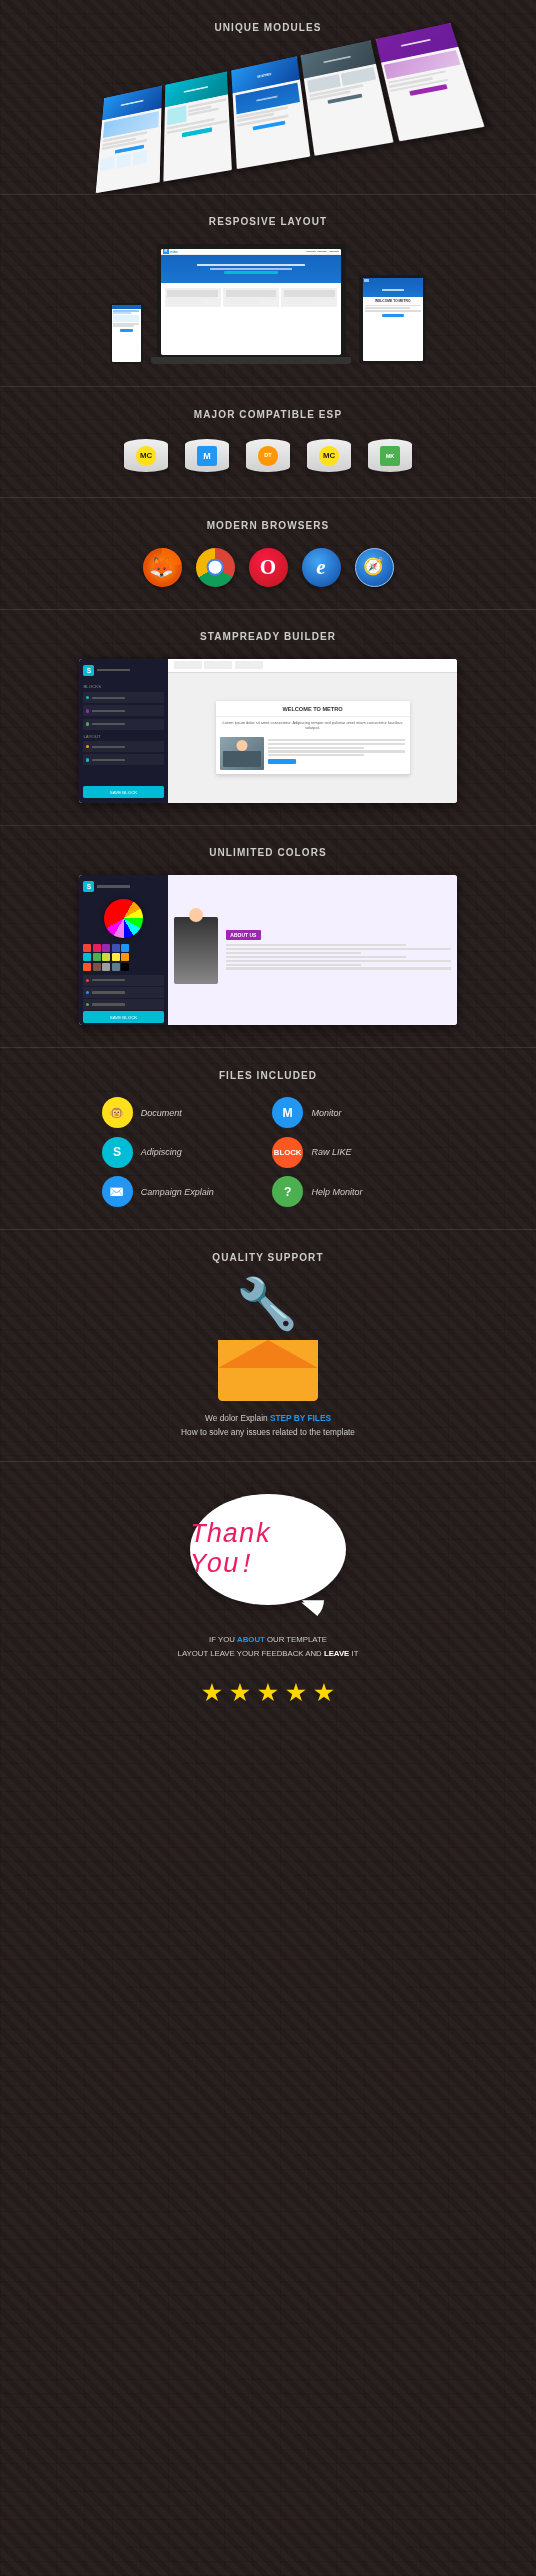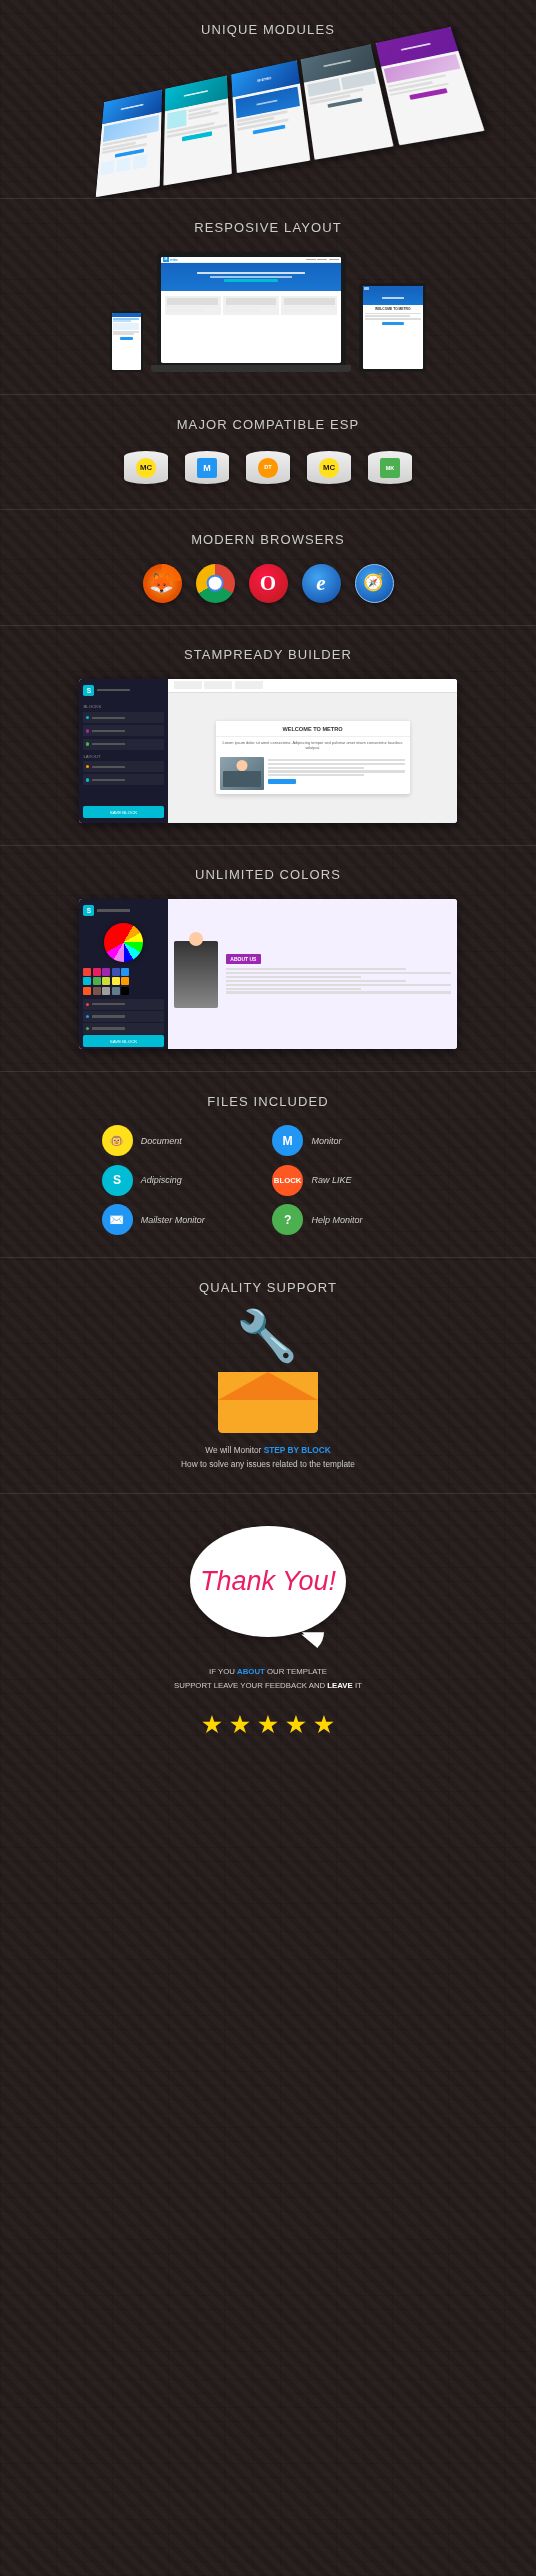--- a/index.html
+++ b/index.html
@@ -18,22 +18,22 @@
     }
 
     .section {
       display: flex;
       flex-direction: column;
       align-items: center;
       padding: 22px 11px;
     }
 
     .section-title {
-      font-size: 13px;
-      font-weight: normal;
+      font-size: 10px;
+      font-weight: bold;
       letter-spacing: 1.1px;
       color: #ccc;
       margin-bottom: 16.7px;
       text-transform: uppercase;
     }
 
     .email-card-iso {
       width: 72px;
       height: 111px;
       background: #fff;
@@ -590,21 +590,21 @@
       bottom: -16.7px;
       right: 22px;
       width: 22px;
       height: 22px;
       background: #fff;
       border-radius: 0 0 22px 0;
       clip-path: polygon(0 0, 100% 100%, 100% 0);
     }
 
     .thankyou-text {
-      font-family: Liberation Sans, sans-serif;
+      font-family: Liberation Mono, monospace;
       font-size: 27px;
       color: #E91E63;
       font-style: italic;
     }
 
     .bottom-text {
       text-align: center;
       color: #ccc;
       font-size: 7.8px;
       line-height: 1.8;
@@ -1065,21 +1065,21 @@
       <div class="file-icon rawhtml">
         <span style="font-size:7.8px;font-weight:bold;color:#fff;">BLOCK</span>
       </div>
       <span class="file-label">Raw LIKE</span>
     </div>
 
     <div class="file-item">
       <div class="file-icon campaign">
         <span style="font-size:12.2px;">✉️</span>
       </div>
-      <span class="file-label">Mailster Monitor</span>
+      <span class="file-label">Campaign Explain</span>
     </div>
 
     <div class="file-item">
       <div class="file-icon help">
         <span style="font-size:12.2px;font-weight:bold;color:#fff;">?</span>
       </div>
       <span class="file-label">Help Monitor</span>
     </div>
   </div>
 </div>
@@ -1094,22 +1094,22 @@
     <div style="position:relative;width:111px;height:122px;display:flex;align-items:flex-end;justify-content:center;">
 
       <div style="position:absolute;bottom:0;left:50%;transform:translateX(-50%);width:100px;height:61px;background:#F9A825;border-radius:0 0 4.4px 4.4px;"></div>
 
       <div style="position:absolute;bottom:33px;left:50%;transform:translateX(-50%);width:0;height:0;border-left:50px solid transparent;border-right:50px solid transparent;border-bottom:28px solid #F57F17;"></div>
 
       <div style="position:absolute;top:0;left:50%;transform:translateX(-50%);font-size:50px;z-index:2;line-height:1;">🔧</div>
     </div>
 
     <div class="support-text">
-      <span>We will Monitor</span>
-      <span class="highlight">STEP BY BLOCK</span>
+      <span>We dolor Explain</span>
+      <span class="highlight">STEP BY FILES</span>
       <br>
       <span>How to solve any issues related to the template</span>
     </div>
   </div>
 </div>
 
 <div class="divider"></div>
 
 <div class="section" style="padding-bottom:33px;">
   <div class="thankyou-container">
@@ -1120,21 +1120,21 @@
       </div>
 
       <div style="position:absolute;bottom:-11px;right:28px;width:16.7px;height:14px;background:#fff;clip-path:polygon(0 0, 70% 0, 100% 100%);"></div>
     </div>
 
     <div class="bottom-text">
       <span>IF YOU</span>
       <span class="like">ABOUT</span>
       <span>OUR TEMPLATE</span>
       <br>
-      <span>SUPPORT LEAVE YOUR FEEDBACK AND</span>
+      <span>LAYOUT LEAVE YOUR FEEDBACK AND</span>
       <span class="rate">LEAVE</span>
       <span>IT</span>
     </div>
 
     <div class="stars-container">
       <span>★</span>
       <span>★</span>
       <span>★</span>
       <span>★</span>
       <span>★</span>

